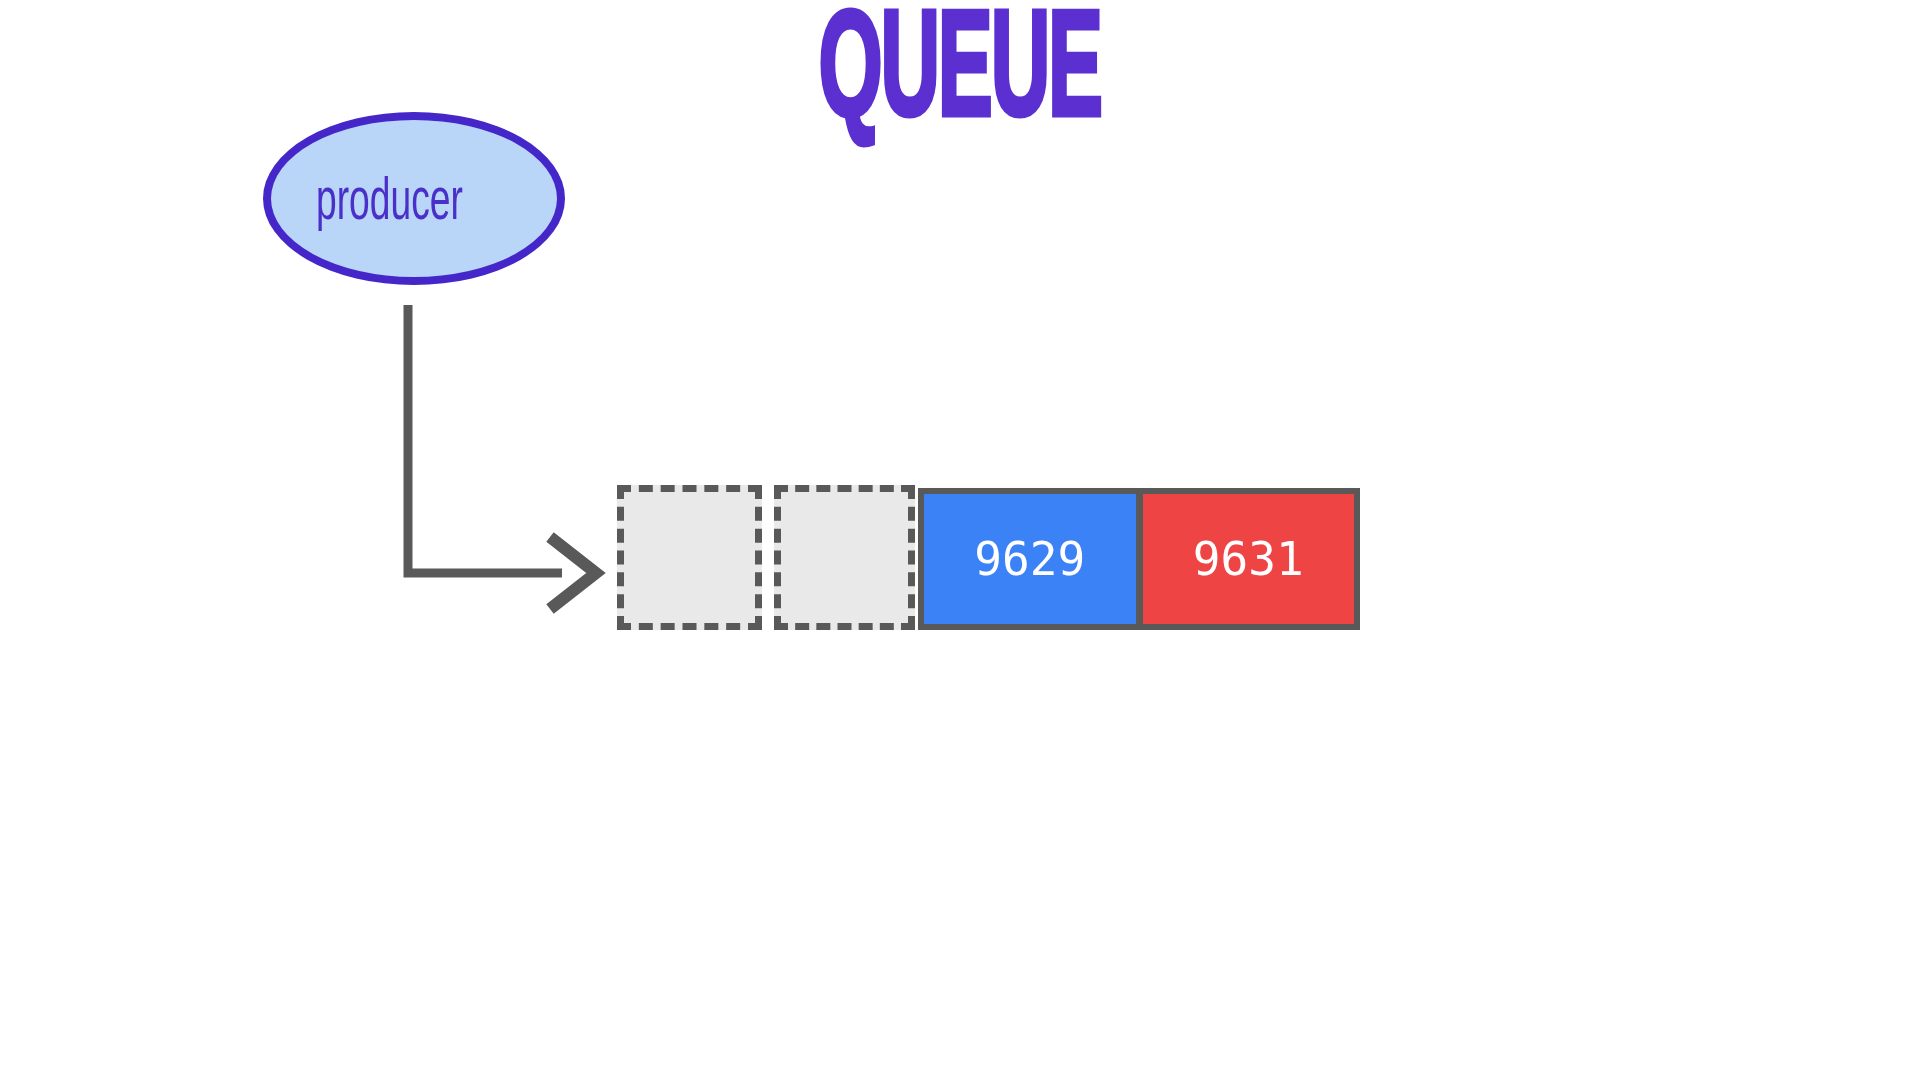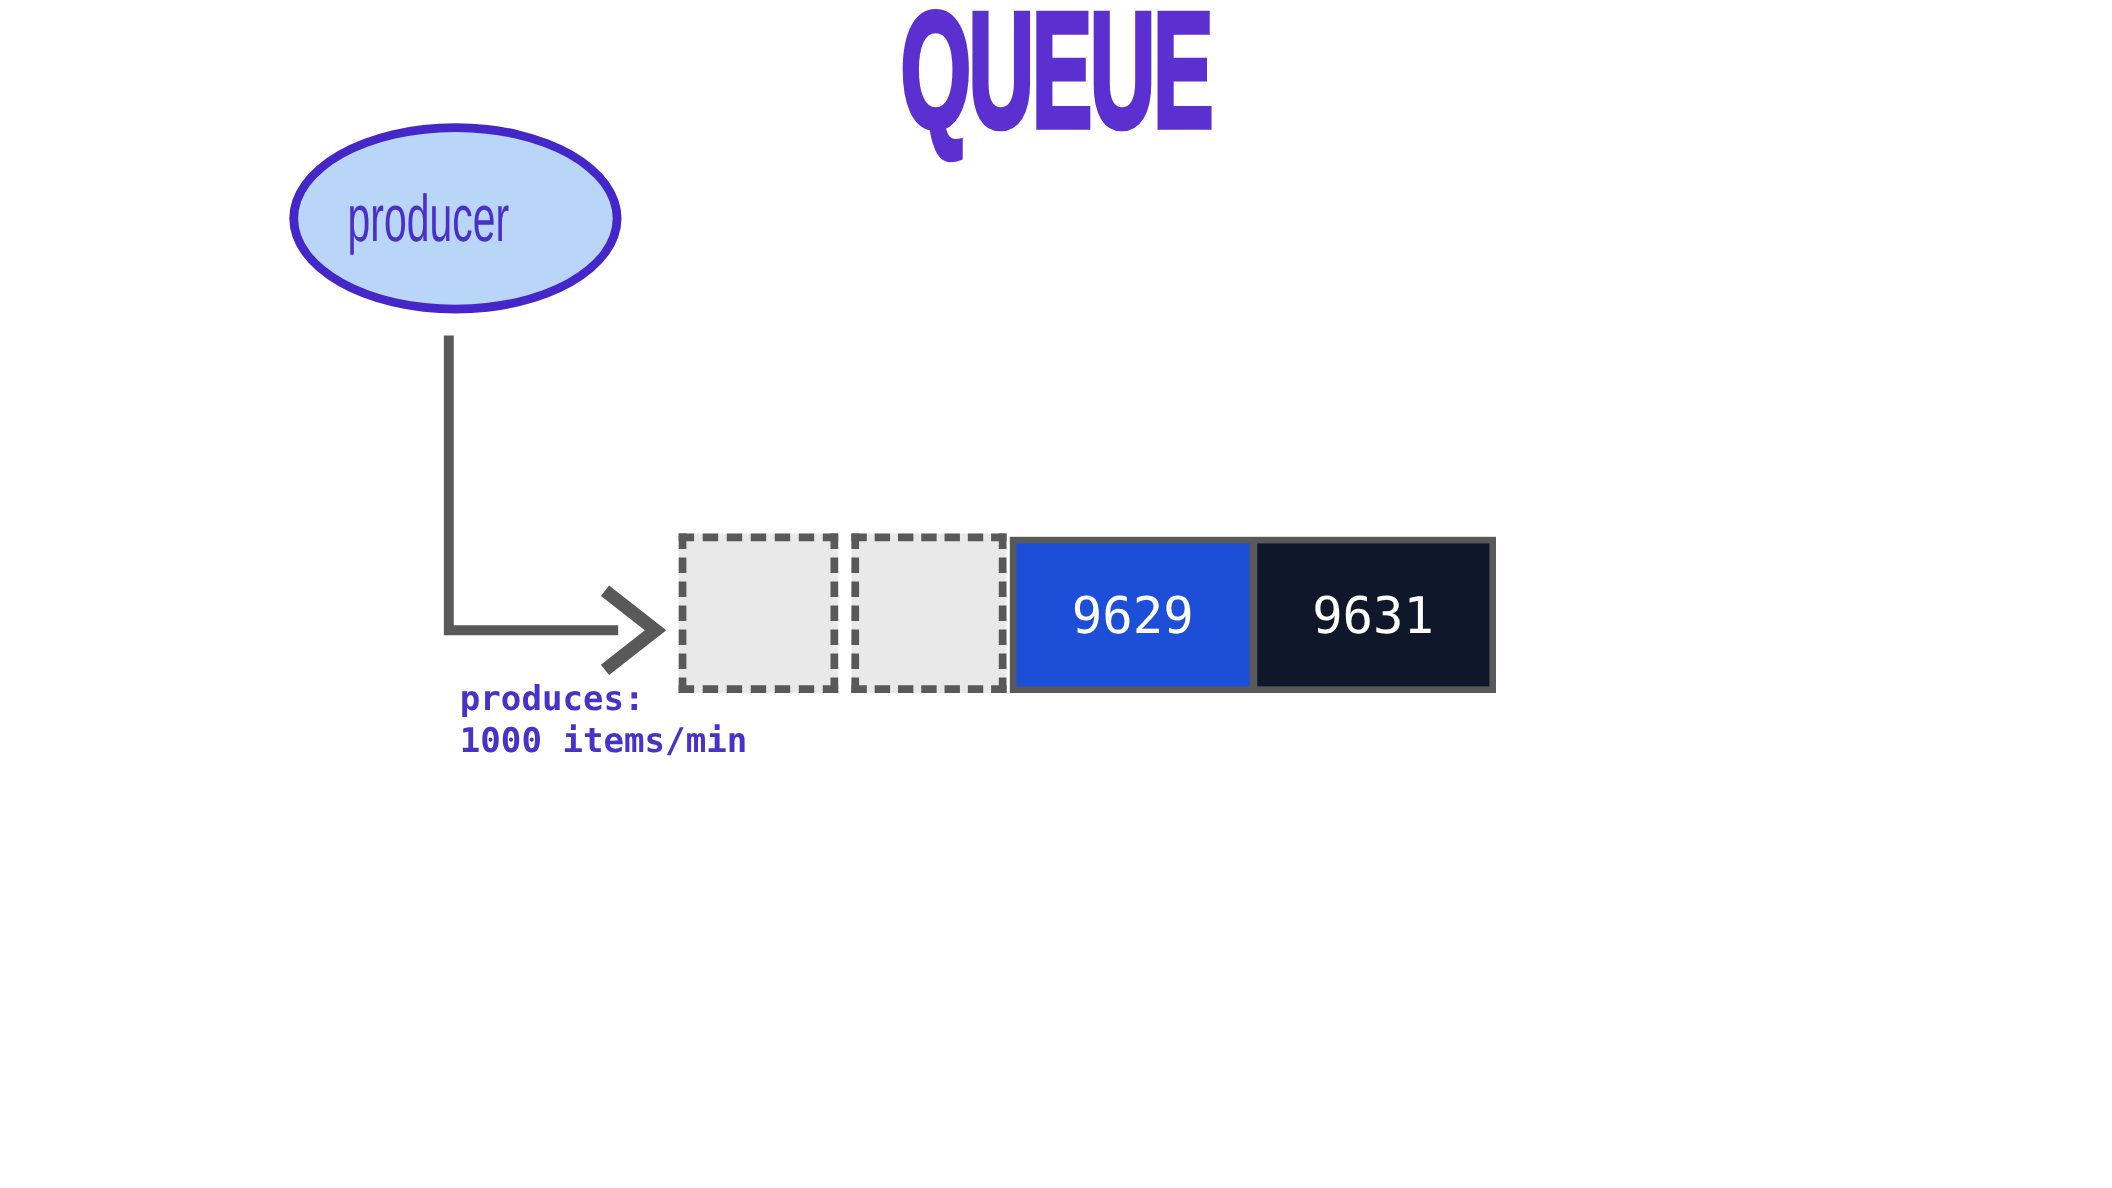--- a/index.html
+++ b/index.html
@@ -134,26 +134,22 @@
 
   <div class="producer">
     <span class="producer-label">producer</span>
   </div>
 
   <svg class="arrow-svg" viewBox="0 0 230 320">
     <polyline points="10,5 10,273 164,273" fill="none" stroke="#595959" stroke-width="9"></polyline>
     <polyline points="152,237 198,273 152,309" fill="none" stroke="#595959" stroke-width="12"></polyline>
   </svg>
 
-  <div class="rate-label">
-    <div>produces:</div>
-    <div>1000 items/min</div>
-  </div>
 
   <div class="empty-slot slot-1"></div>
   <div class="empty-slot slot-2"></div>
 
   <div class="queue-items">
-    <div class="queue-item" style="background: #1d4ed8;">9629</div>
-    <div class="queue-item" style="background: #0f172a;">9631</div>
+    <div class="queue-item" style="background: #3b82f6;">9629</div>
+    <div class="queue-item" style="background: #ef4444;">9631</div>
   </div>
 
 </div>
 
 </body></html>

